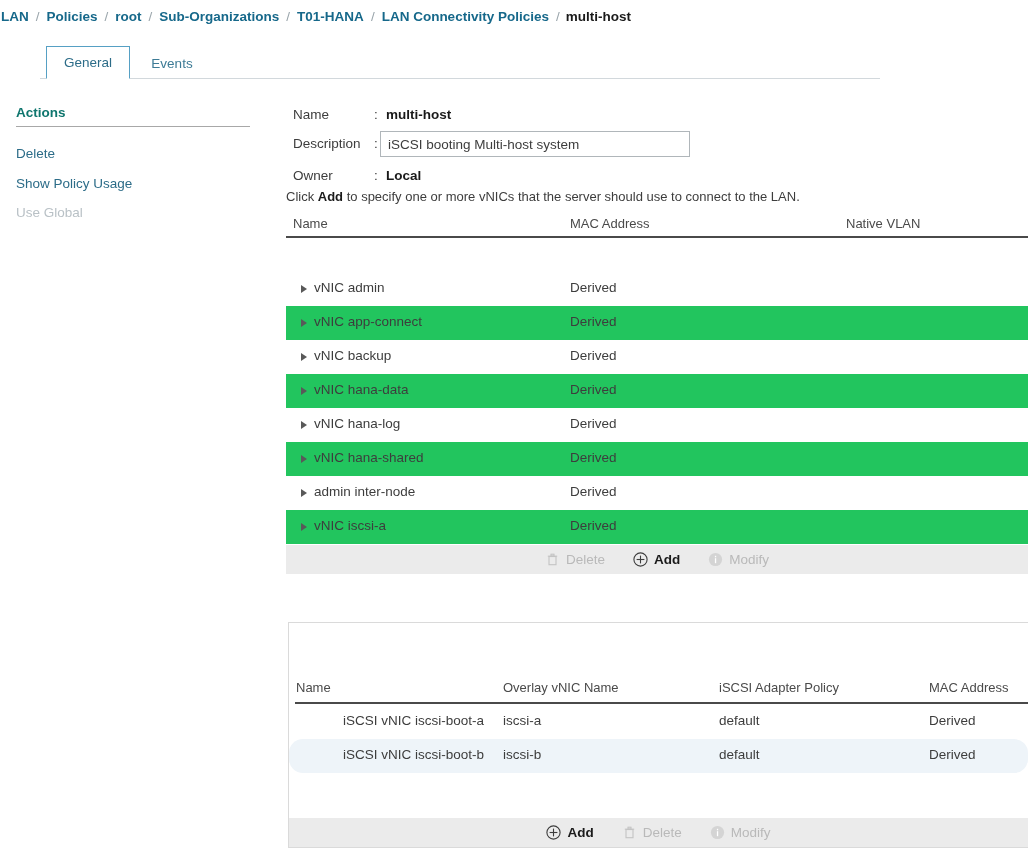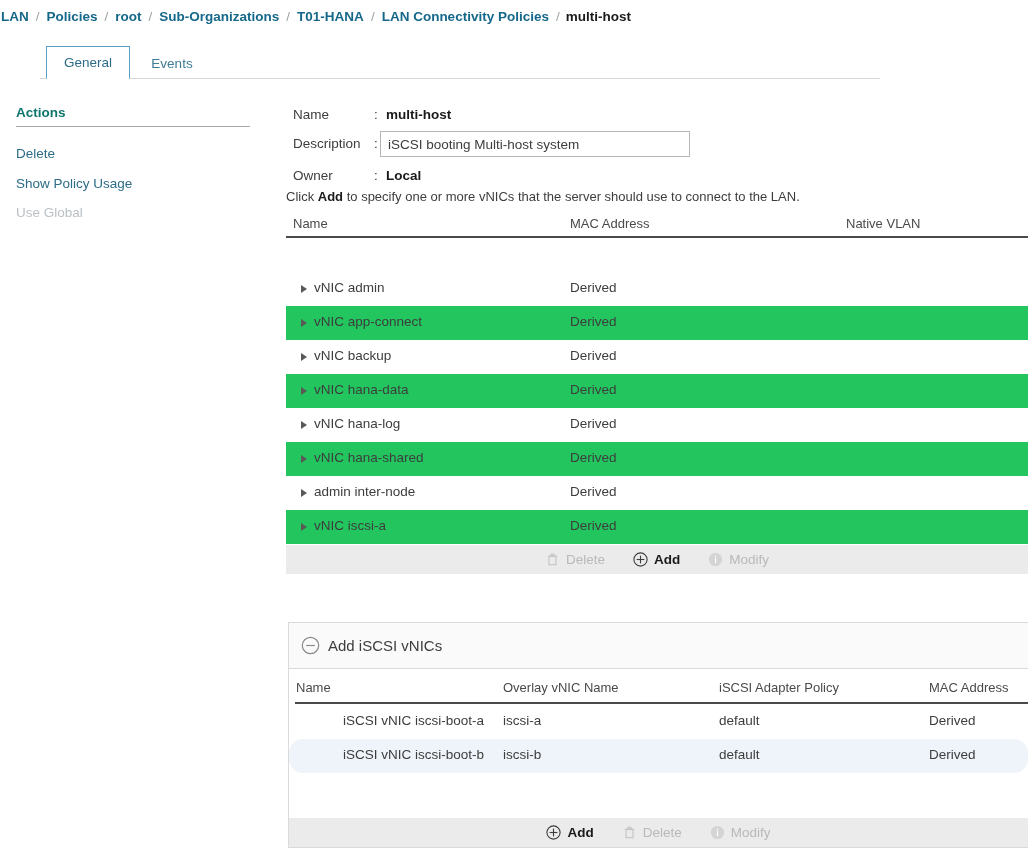--- a/index.html
+++ b/index.html
@@ -514,29 +514,20 @@
           <circle cx="7.5" cy="7.5" r="6.6" fill="#d4d4d4"></circle>
           <rect x="6.9" y="6.2" width="1.3" height="5" fill="#ffffff"></rect>
           <rect x="6.9" y="3.8" width="1.3" height="1.5" fill="#ffffff"></rect>
         </svg>
       </span>
       <span>Modify</span>
     </div>
   </div>
 
 <div class="iscsi-panel">
-  <div class="iscsi-header">
-    <span class="collapse-ico">
-      <svg width="19" height="19" viewBox="0 0 19 19">
-        <circle cx="9.5" cy="9.5" r="8.2" fill="none" stroke="#8a8a8a" stroke-width="1.2"></circle>
-        <line x1="5.2" y1="9.5" x2="13.8" y2="9.5" stroke="#8a8a8a" stroke-width="1.2"></line>
-      </svg>
-    </span>
-    <span class="iscsi-title">Add iSCSI vNICs</span>
-  </div>
 
   <div class="it-head">
     <div class="it-th it-th-name">Name</div>
     <div class="it-th it-th-overlay">Overlay vNIC Name</div>
     <div class="it-th it-th-policy">iSCSI Adapter Policy</div>
     <div class="it-th it-th-mac">MAC Address</div>
   </div>
   <div class="it-head-rule"></div>
 
   <div id="iscsi-body">

